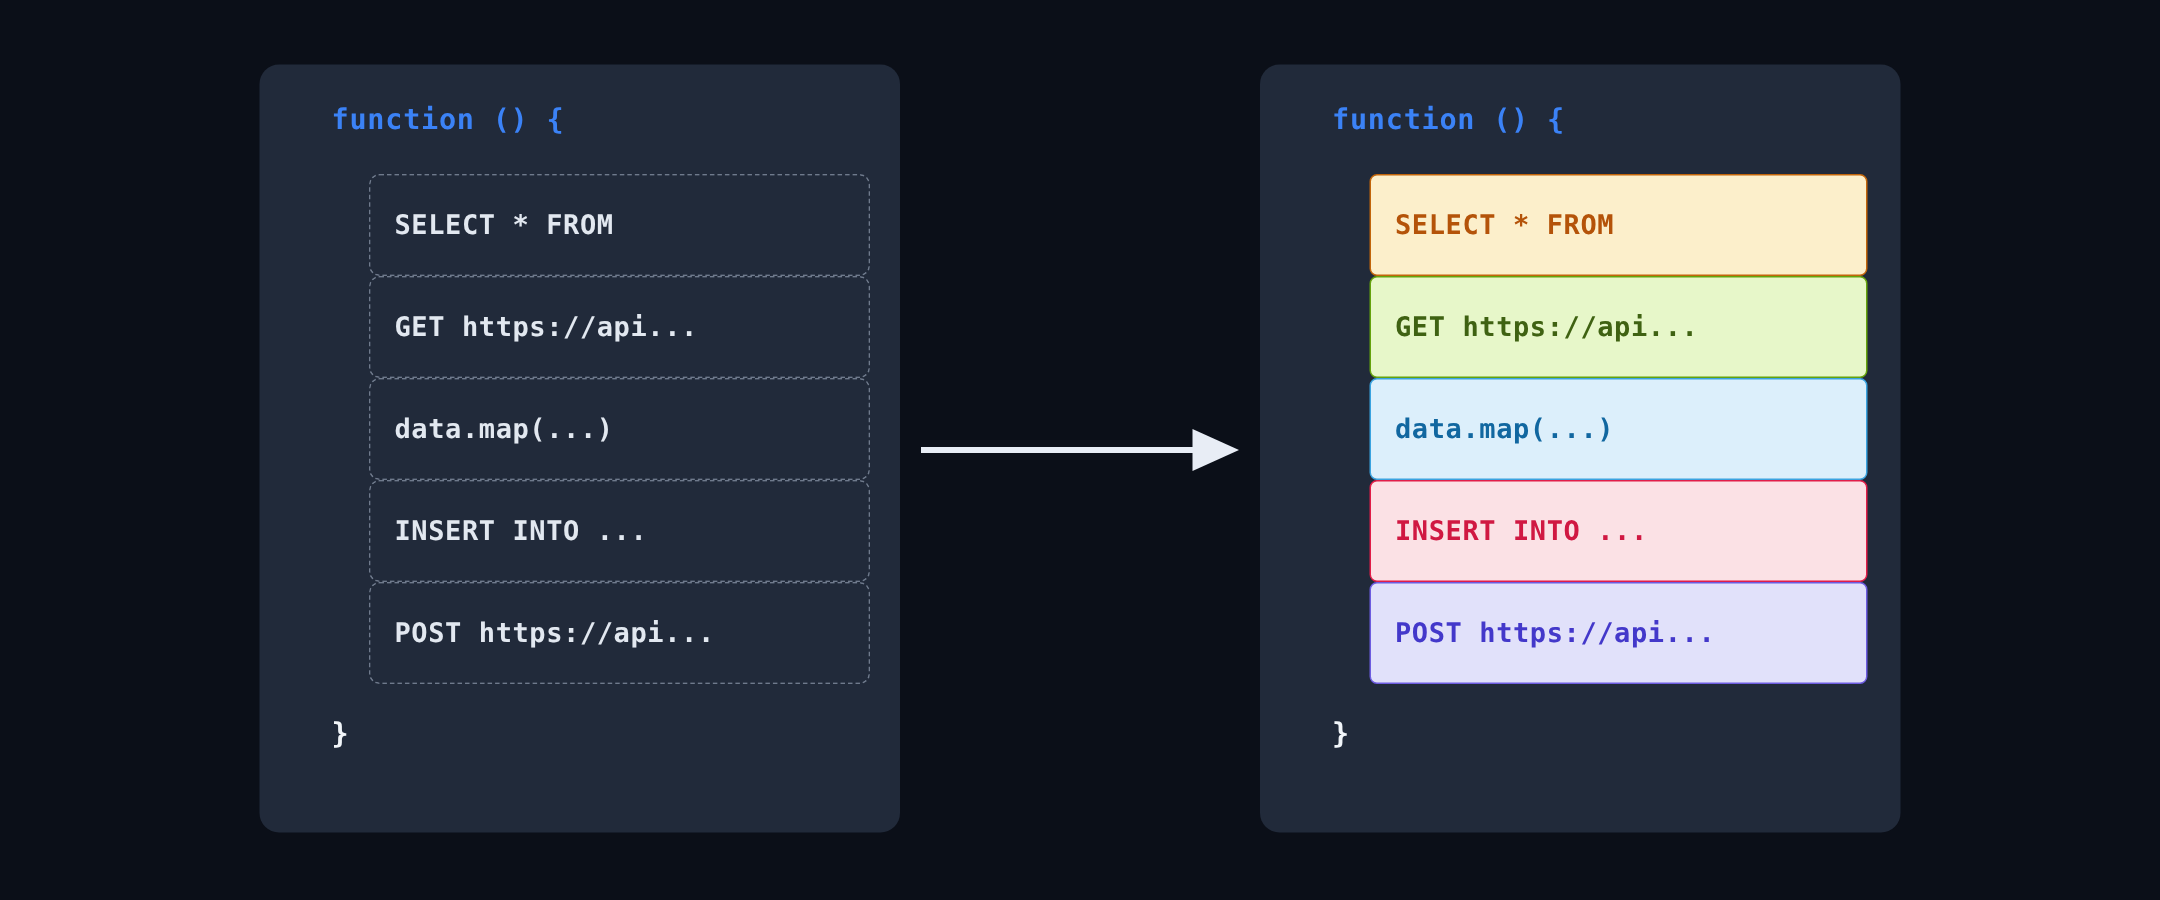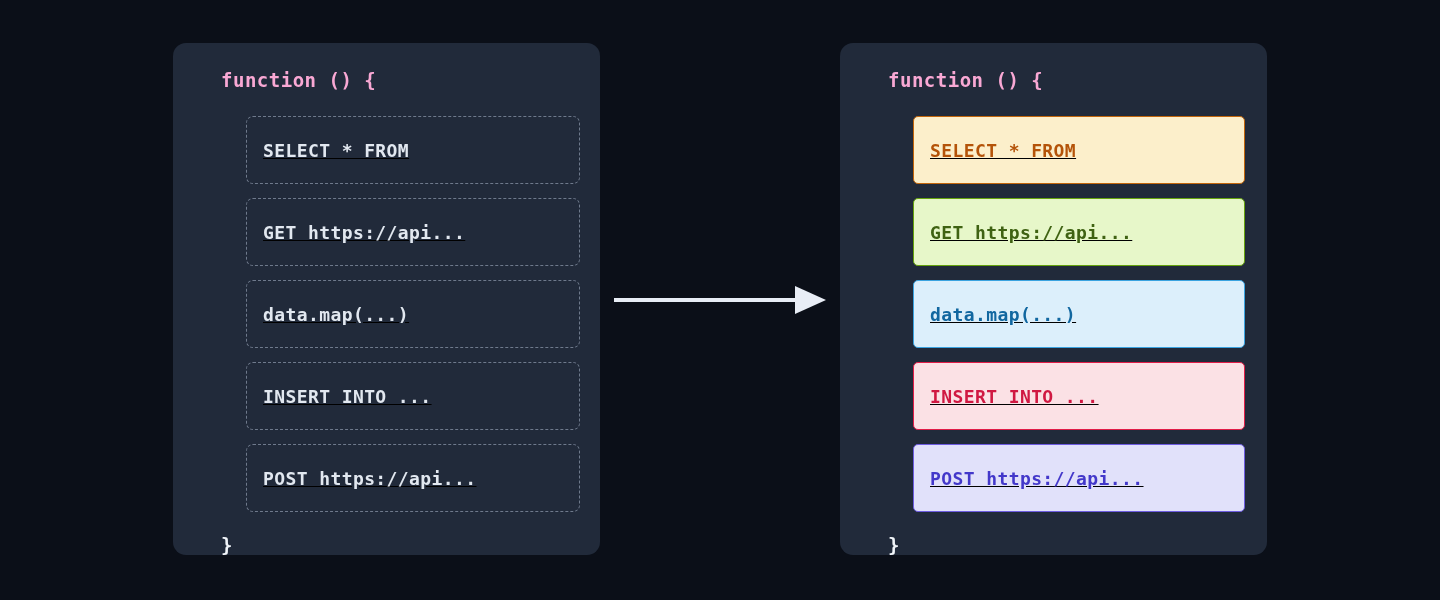--- a/index.html
+++ b/index.html
@@ -31,40 +31,39 @@
     box-sizing: border-box;
     padding: 28px 28px 0 25px;
   }
   .panel-before { left: 173px; }
   .panel-after  { left: 840px; }
 
   .fn-line {
     font-family: "DejaVu Sans Mono", "Liberation Mono", monospace;
     font-size: 19px;
     font-weight: bold;
-    color: #f9a8d4;
+    color: #3b82f6;
     letter-spacing: 0.5px;
     line-height: 1;
     margin: 0 0 26px 23px;
   }
   .fn-close {
     font-family: "DejaVu Sans Mono", "Liberation Mono", monospace;
     font-size: 19px;
     font-weight: bold;
     color: #f1f5f9;
     line-height: 1;
     margin: 24px 0 0 23px;
   }
 
   .stmt-list {
     display: flex;
     flex-direction: column;
-    gap: 14px;
+    gap: 0;
     margin-left: 48px;
-    text-decoration: underline;
   }
 
   
   .stmt {
     box-sizing: border-box;
     height: 68px;
     display: flex;
     align-items: center;
     padding-left: 16px;
     border-radius: 7px;

